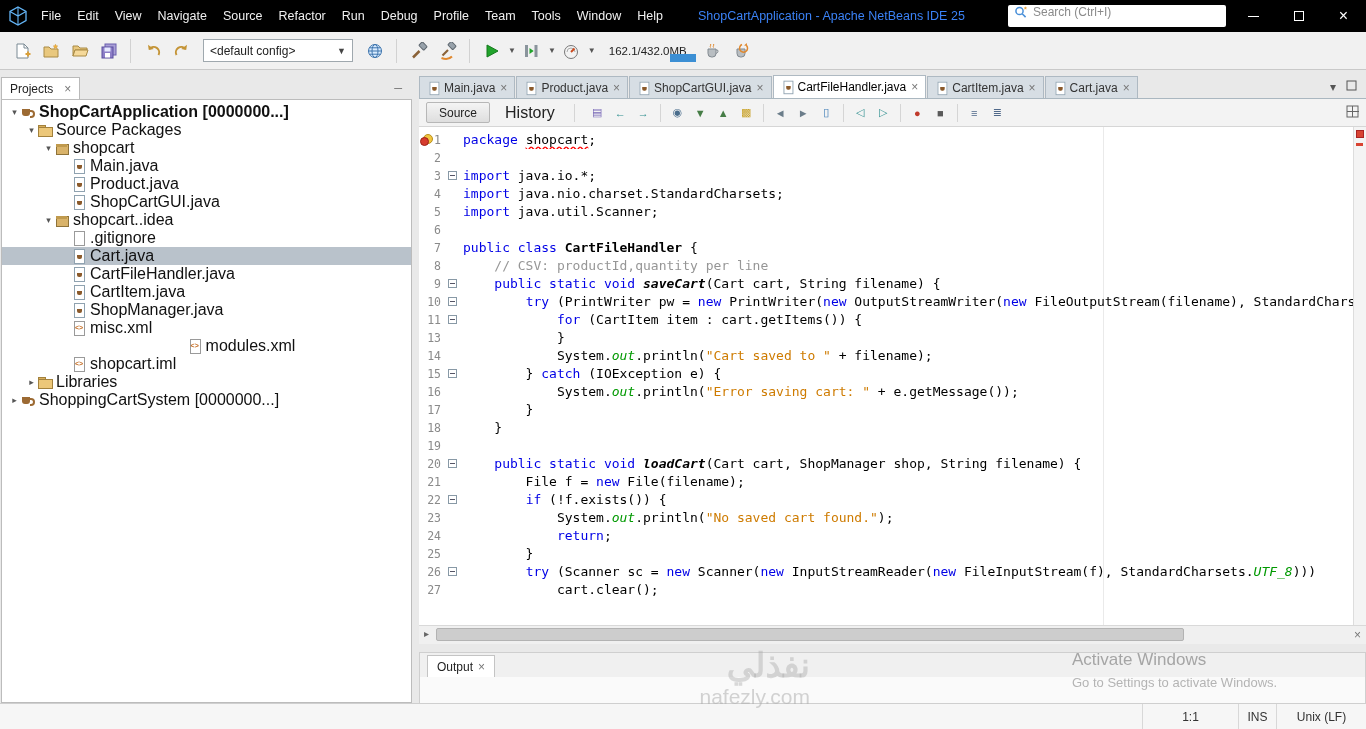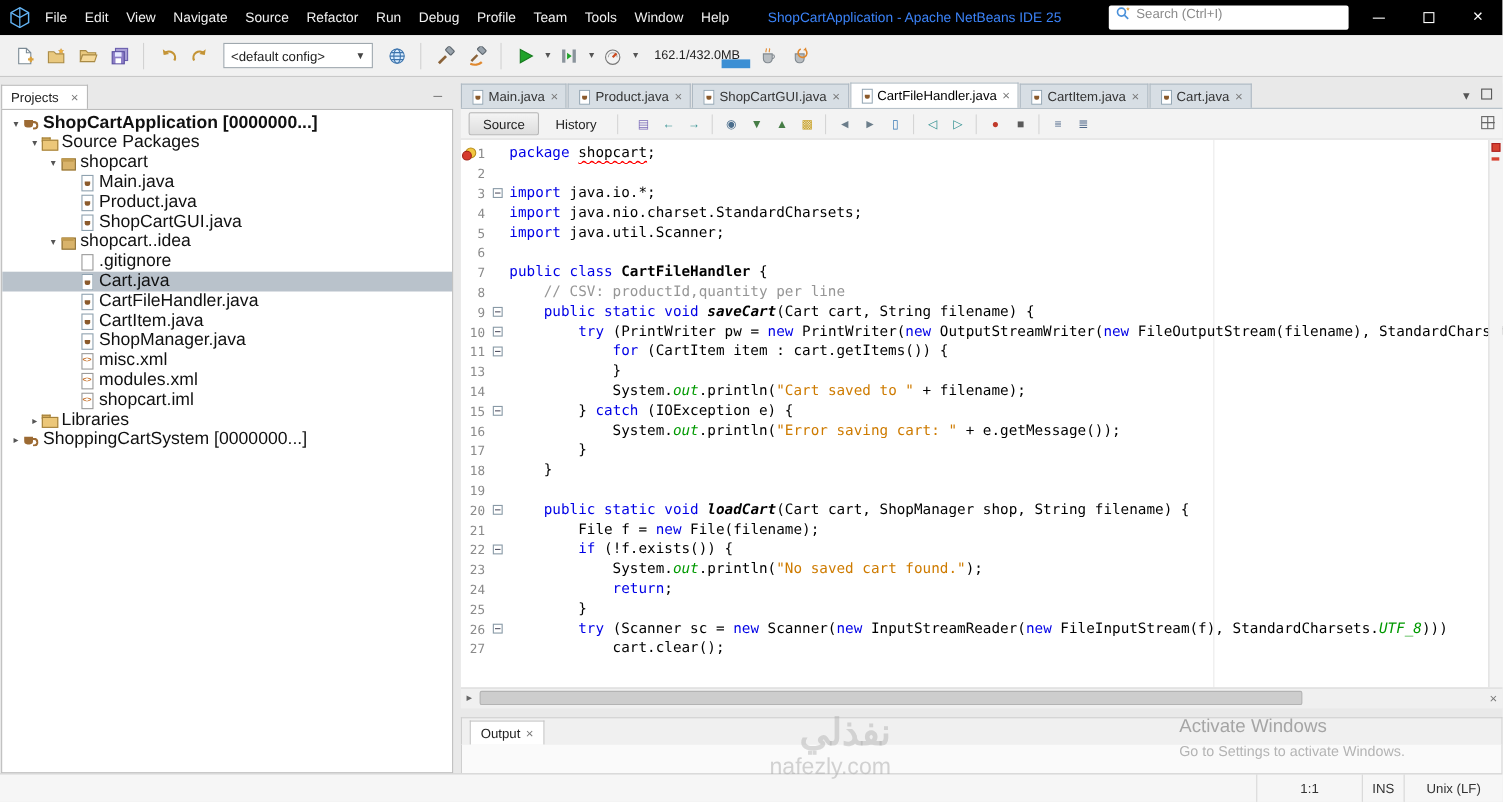--- a/index.html
+++ b/index.html
@@ -21,21 +21,21 @@
   .wbtn { width:45px; height:32px; display:flex; align-items:center; justify-content:center; }
   .wb-min { width:11px; height:1px; background:#fff; }
   .wb-max { width:10px; height:10px; border:1px solid #fff; }
   .wb-close { font-size:16px; color:#fff; line-height:1; }
 
   
   .toolbar { position:absolute; top:32px; left:0; right:0; height:38px; background:#f1f1f1;
              border-bottom:1px solid #c9c9c9; display:flex; align-items:center; padding:0 8px; gap:2px; }
   .tbtn { width:27px; height:27px; display:flex; align-items:center; justify-content:center; border-radius:3px; flex:none; }
   .tsep { width:1px; height:24px; background:#d2d2d2; margin:0 6px; flex:none; }
-  .combo { width:136px; height:23px; background:#fff; border:1px solid #9fa8ae; display:flex;
+  .combo { width:150px; height:23px; background:#fff; border:1px solid #9fa8ae; display:flex;
            align-items:center; padding:0 6px; font-size:12px; margin:0 6px; }
   .combo .arr { margin-left:auto; color:#444; font-size:9px; }
   .dd { font-size:8px; color:#555; margin-left:1px; }
   .membtn { position:relative; min-width:88px; height:26px; display:flex; align-items:center;
             justify-content:center; font-size:11.5px; color:#222; margin:0 6px; padding:0 4px; }
   .membar { position:absolute; right:-4px; bottom:2px; width:26px; height:8px; background:#3c8fd4; }
 
   
   .main { position:absolute; top:70px; left:0; right:0; bottom:26px; background:#e9e9e9; }
 
@@ -73,21 +73,21 @@
   .etab { height:22px; background:#d7dee4; border:1px solid #aeb9c2; border-bottom:none; margin-right:1px;
           display:flex; align-items:center; padding:0 7px; font-size:12px; color:#333; white-space:nowrap; }
   .etab.active { background:#fff; color:#000; height:23px; }
   .etab .fic { transform:scale(.9); margin-right:3px; }
   .etab-ctl { margin-left:auto; display:flex; align-items:center; gap:10px; padding:0 9px; color:#555; align-self:center; }
 
   .etoolbar { height:28px; background:#f3f3f3; border-bottom:1px solid #d6d6d6; display:flex;
               align-items:center; padding:0 7px; gap:4px; }
   .srcbtn { height:21px; padding:0 12px; font-size:12px; border:1px solid #b7b7b7;
             background:linear-gradient(#f4f4f4,#dedede); border-radius:2px; color:#222; font-family:inherit; }
-  .histbtn { height:21px; padding:0 10px; font-size:12px; border:1px solid transparent; background:none; color:#222; font-family:inherit;text-align:center; }
+  .histbtn { height:21px; padding:0 10px; font-size:16px; border:1px solid transparent; background:none; color:#222; font-family:inherit;text-align:center; }
   #etb-icons { display:flex; align-items:center; gap:2px; margin-left:4px; }
   .ebtn { width:21px; height:20px; display:flex; align-items:center; justify-content:center; font-size:11px; }
   .esep { width:1px; height:18px; background:#d5d5d5; margin:0 4px; display:inline-block; }
   .split-icon { margin-left:auto; color:#666; }
 
   .code-area { flex:1; background:#fff; position:relative; overflow:hidden; padding-top:4px; }
   .col-guide { position:absolute; left:684px; top:0; bottom:0; width:1px; background:#eaeaea; }
   .cl-row { display:flex; height:18px; line-height:18px; font-family:"DejaVu Sans Mono",monospace; font-size:13px; position:relative; }
   .cl-num { width:24px; flex:none; text-align:right; color:#8a8a8a; font-size:11.5px; padding-right:2px; }
   .cl-fold { width:20px; flex:none; position:relative; }
@@ -366,21 +366,21 @@
           <div class="tree-row" style="padding-left: 57px;">
             <span class="tree-arrow"></span>
             <span class="fic fic-java"></span>
             <span class="tree-label">ShopManager.java</span>
           </div>
           <div class="tree-row" style="padding-left: 57px;">
             <span class="tree-arrow"></span>
             <span class="fic fic-xml"></span>
             <span class="tree-label">misc.xml</span>
           </div>
-          <div class="tree-row" style="padding-left: 57px;">
+          <div class="tree-row" style="padding-left: 57px; justify-content: center;">
             <span class="tree-arrow"></span>
             <span class="fic fic-xml"></span>
             <span class="tree-label">modules.xml</span>
           </div>
           <div class="tree-row" style="padding-left: 57px;">
             <span class="tree-arrow"></span>
             <span class="fic fic-xml"></span>
             <span class="tree-label">shopcart.iml</span>
           </div>
           <div class="tree-row" style="padding-left: 23px;">

